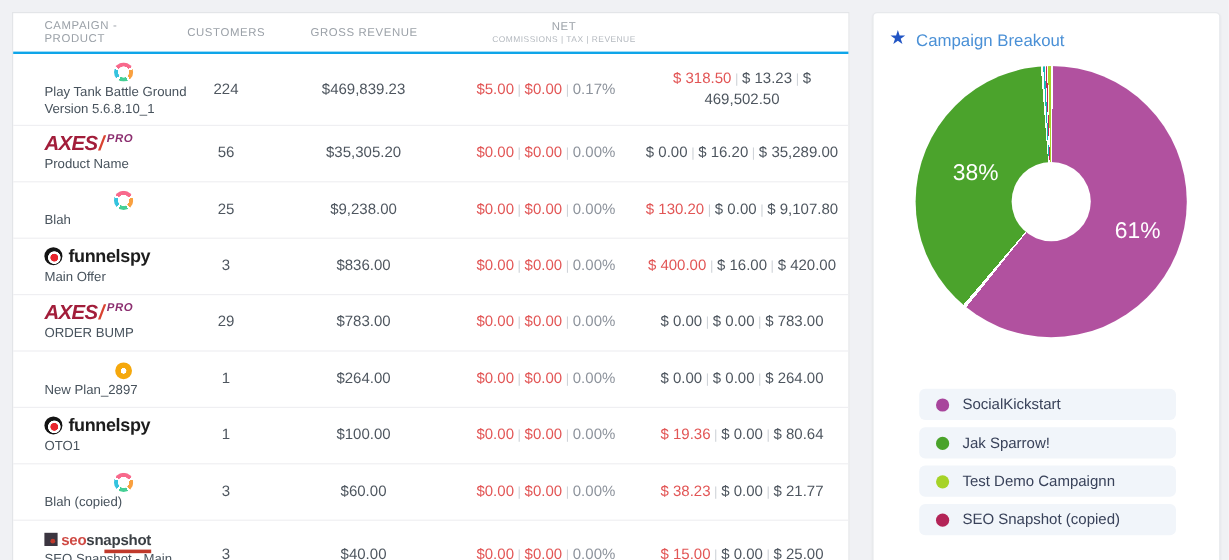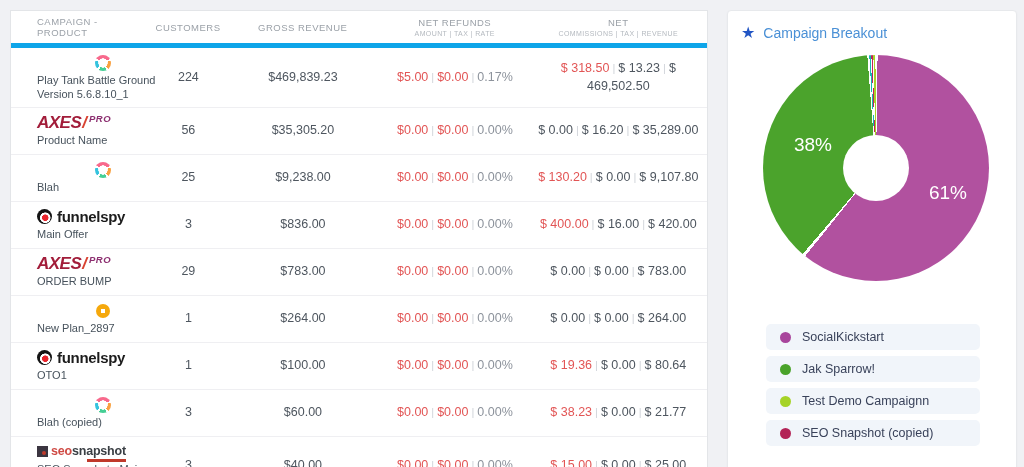--- a/index.html
+++ b/index.html
@@ -7,40 +7,40 @@
     width:1024px;height:467px;overflow:hidden;position:relative;
     background:#f0f1f4;
     font-family:"Liberation Sans","DejaVu Sans",sans-serif;
     -webkit-font-smoothing:antialiased;
   }
   
   .table-card{
     position:absolute;left:10px;top:10px;width:698px;min-height:480px;
     background:#fff;border:1px solid #e3e5e8;box-sizing:border-box;
   }
-  .thead{display:flex;align-items:center;height:32px;border-bottom:5px solid #0ea5e9;}
+  .thead{display:flex;align-items:center;height:32px;border-bottom:2px solid #0ea5e9;}
   .th{color:var(--header,#9ba1a8);font-size:9.5px;letter-spacing:.5px;text-transform:uppercase;}
   .col{box-sizing:border-box;}
   .col-campaign{width:140px;padding-left:26px;text-align:left;}
   .col-customers{width:75px;text-align:center;}
   .col-gross{width:155px;text-align:center;}
   .col-refunds{width:150px;text-align:center;}
   .col-net{width:178px;text-align:center;}
   .th-sub{font-size:7px;letter-spacing:.4px;color:#b4b9bf;margin-top:2px;}
   .trow{display:flex;align-items:center;min-height:46px;border-bottom:1px solid #efeff2;}
   .td{font-size:12.5px;color:var(--num,#4e565f);line-height:1.5;}
   .red{color:var(--red,#e25555);}
   .muted{color:var(--muted,#8d939c);}
   .sep{color:var(--sep,#d0d4d9);margin:0 3px;font-size:11px;}
   .comm{color:var(--num,#4e565f);}
   .comm-red .comm{color:var(--red,#e25555);}
   .val{color:var(--num,#4e565f);}
   
   .camp-box{width:132px;padding:6px 0 5px 0;}
-  .logo-line{display:flex;align-items:center;min-height:17px;}
+  .logo-line{display:flex;align-items:flex-end;min-height:17px;}
   .camp-name{font-size:11px;color:var(--name,#47525c);line-height:1.25;margin-top:3px;text-align:left;}
   .logo-line > *{display:none;}
   .logo-ring  .ring-icon{display:block;}
   .logo-ring  .logo-line{justify-content:center;}
   .logo-orange .orange-icon{display:block;}
   .logo-orange .logo-line{justify-content:center;}
   .logo-axes .axes-logo{display:inline-flex;}
   .logo-funnelspy .funnelspy-logo{display:inline-flex;}
   .logo-seo .seo-logo{display:inline-flex;}
   .ring-icon{width:16px;height:16px;border-radius:50%;
@@ -84,24 +84,20 @@
   .legend-label{font-size:12.5px;color:#39425a;}
 </style>
 </head>
 <body>
 
 <div class="table-card">
   <div class="thead">
     <div class="col col-campaign th">CAMPAIGN - PRODUCT</div>
     <div class="col col-customers th">CUSTOMERS</div>
     <div class="col col-gross th">GROSS REVENUE</div>
-    <div class="col col-refunds th">
-      <div>NET REFUNDS</div>
-      <div class="th-sub">AMOUNT | TAX | RATE</div>
-    </div>
     <div class="col col-net th">
       <div>NET</div>
       <div class="th-sub">COMMISSIONS | TAX | REVENUE</div>
     </div>
   </div>
   <div id="tbody-mount">
       <div class="trow logo-ring comm-red">
     <div class="col col-campaign">
       <div class="camp-box">
         <div class="logo-line">

